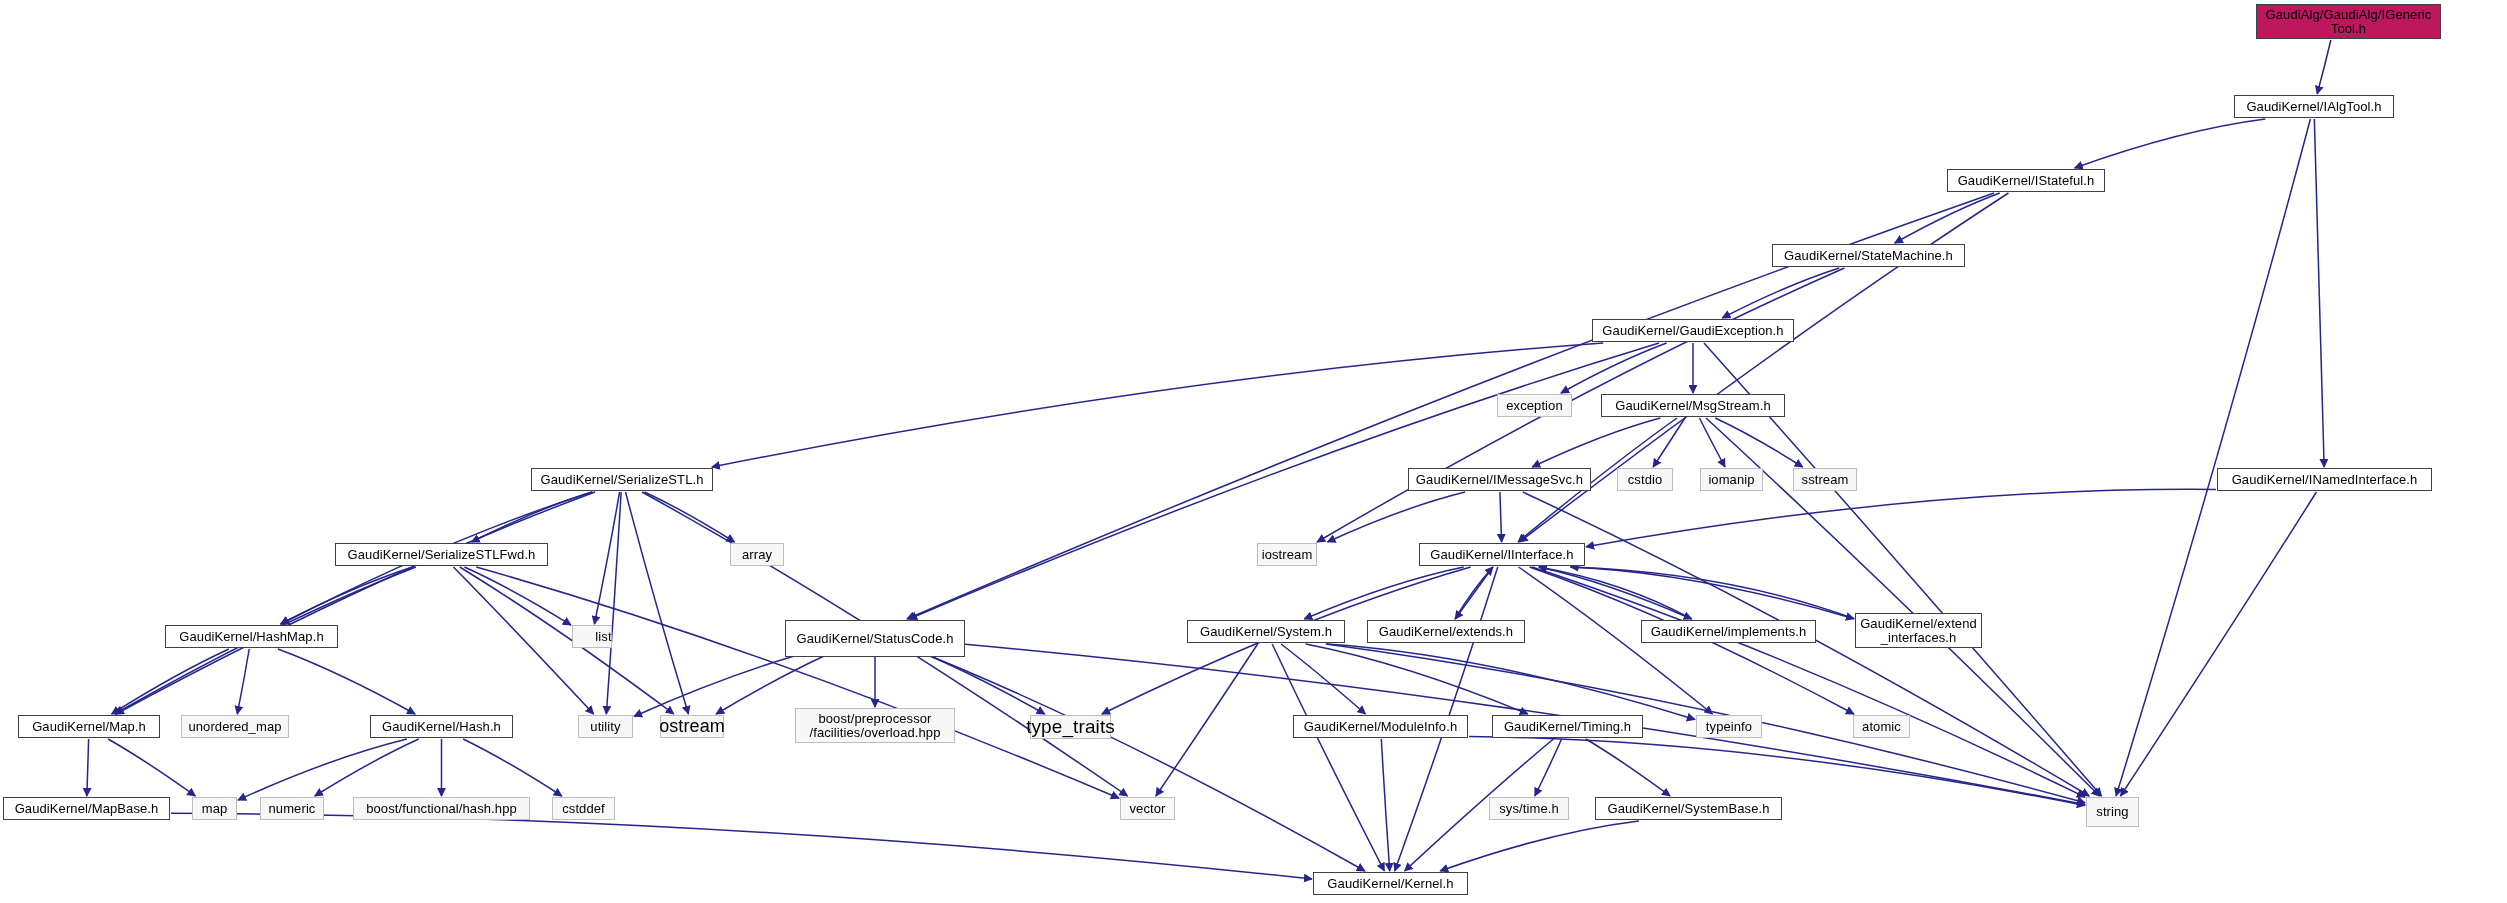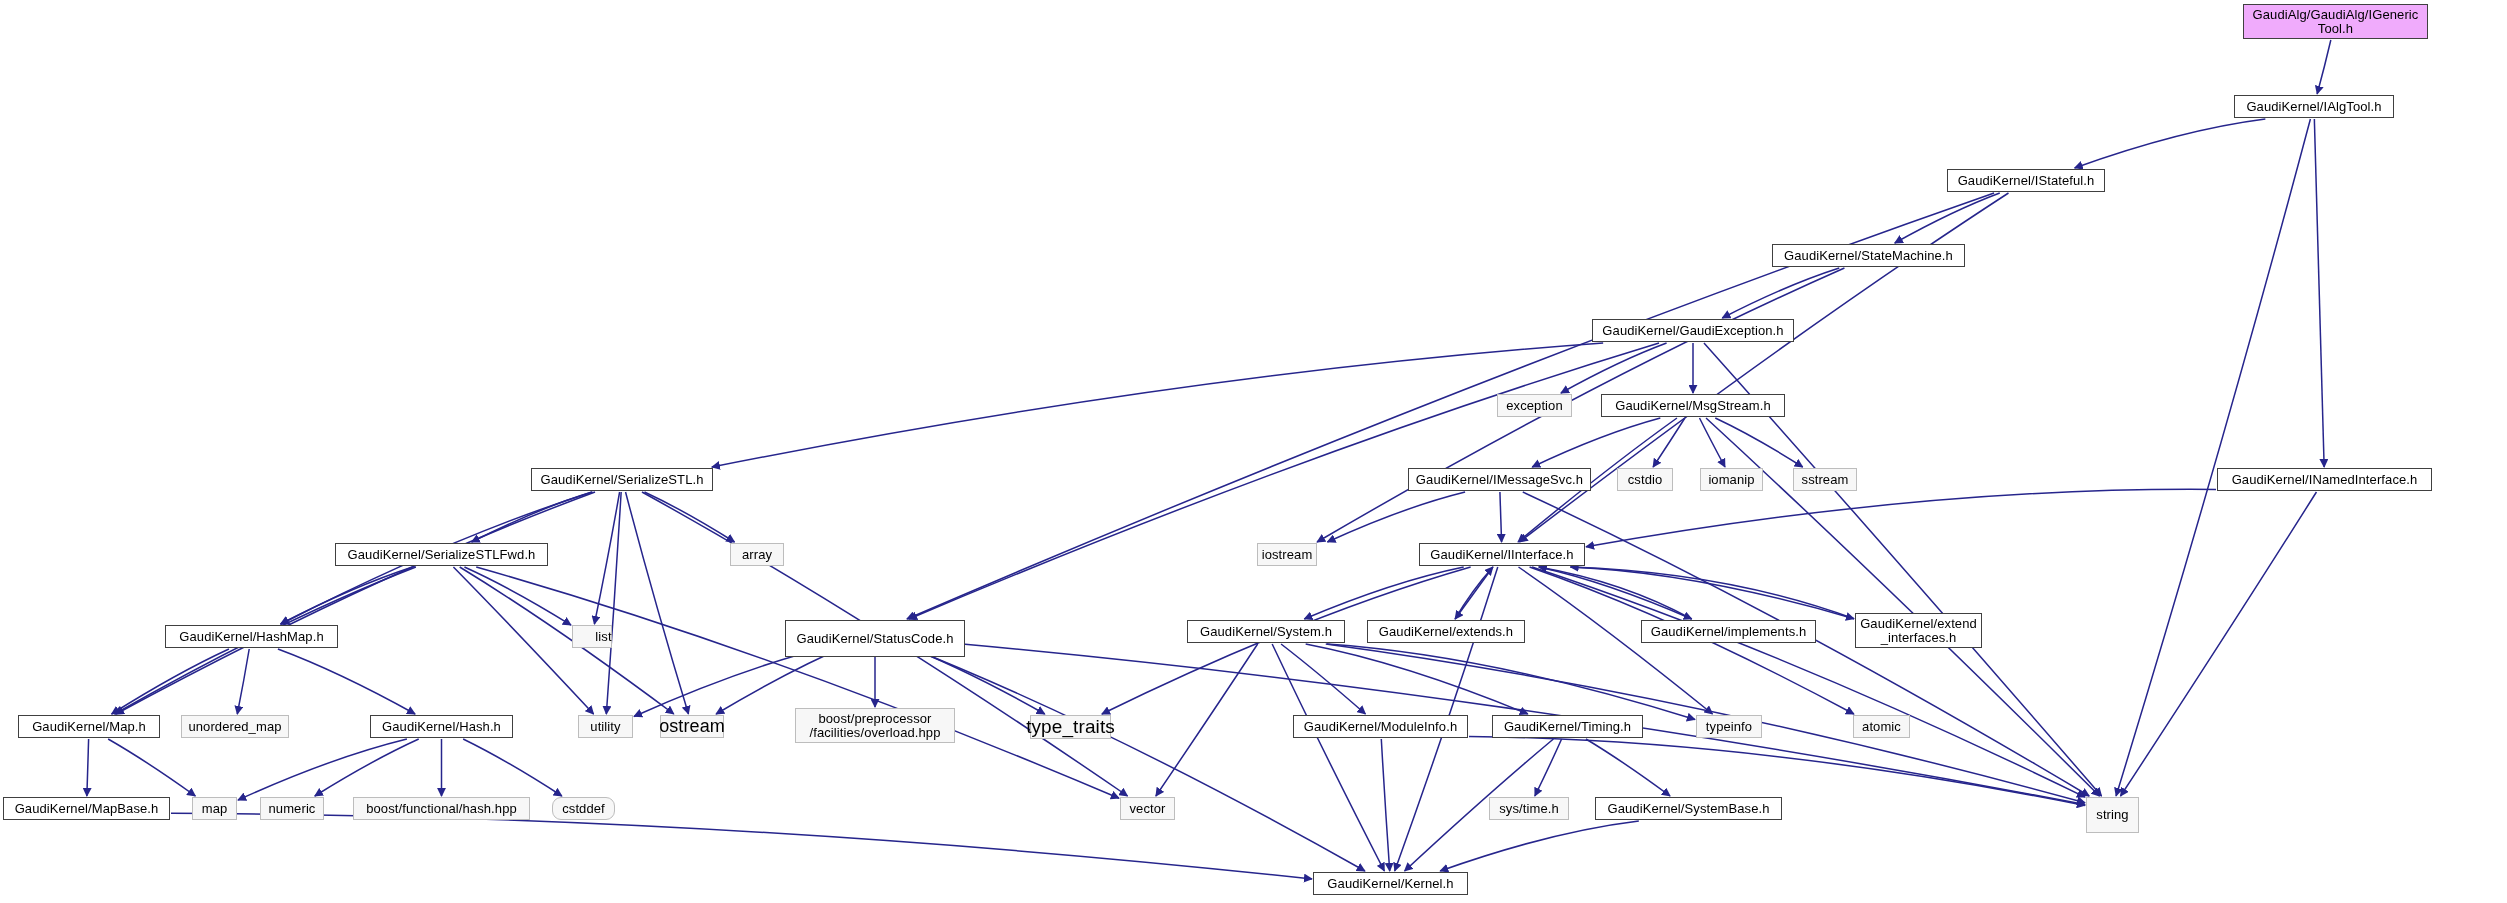--- a/index.html
+++ b/index.html
@@ -37,22 +37,23 @@
   }
   .gnode.plain {
     background: #f7f7f7;
     border: 1px solid #bdbdbd;
   }
   .gnode.header {
     background: #ffffff;
     border: 1.6px solid #404040;
   }
   .gnode.root {
-    background: #f0abfc;
+    background: #be185d;
     border: 1.6px solid #404040;
+    margin-left: 13px;
   }
 </style>
 </head>
 <body>
 
 <div id="graph-root">
   <svg id="edges" xmlns="http://www.w3.org/2000/svg">
     <defs>
       <marker id="arrow" viewBox="0 0 10 10" refX="9" refY="5" markerWidth="6" markerHeight="6" orient="auto-start-reverse">
         <path d="M 0 0 L 10 5 L 0 10 z" fill="#26258c"></path>
@@ -176,20 +177,20 @@
 /facilities/overload.hpp</div>
       <div class="gnode plain" style="left: 1030px; top: 715px; width: 81px; height: 24px; font-size: 19px;">type_traits</div>
       <div class="gnode header" style="left: 1293px; top: 715px; width: 175px; height: 23px; font-size: 13px;">GaudiKernel/ModuleInfo.h</div>
       <div class="gnode header" style="left: 1492px; top: 715px; width: 151px; height: 23px; font-size: 13px;">GaudiKernel/Timing.h</div>
       <div class="gnode plain" style="left: 1696px; top: 715px; width: 66px; height: 23px; font-size: 13px;">typeinfo</div>
       <div class="gnode plain" style="left: 1853px; top: 715px; width: 57px; height: 23px; font-size: 13px;">atomic</div>
       <div class="gnode header" style="left: 3px; top: 797px; width: 167px; height: 23px; font-size: 13px;">GaudiKernel/MapBase.h</div>
       <div class="gnode plain" style="left: 192px; top: 797px; width: 45px; height: 23px; font-size: 13px;">map</div>
       <div class="gnode plain" style="left: 260px; top: 797px; width: 64px; height: 23px; font-size: 13px;">numeric</div>
       <div class="gnode plain" style="left: 353px; top: 797px; width: 177px; height: 23px; font-size: 13px;">boost/functional/hash.hpp</div>
-      <div class="gnode plain" style="left: 552px; top: 797px; width: 63px; height: 23px; font-size: 13px; border-radius: 9px;">cstddef</div>
+      <div class="gnode plain" style="left: 552px; top: 797px; width: 63px; height: 23px; font-size: 13px;">cstddef</div>
       <div class="gnode plain" style="left: 1120px; top: 797px; width: 55px; height: 23px; font-size: 13px;">vector</div>
       <div class="gnode plain" style="left: 1489px; top: 797px; width: 80px; height: 23px; font-size: 13px;">sys/time.h</div>
       <div class="gnode header" style="left: 1595px; top: 797px; width: 187px; height: 23px; font-size: 13px;">GaudiKernel/SystemBase.h</div>
-      <div class="gnode plain" style="left: 2086px; top: 797px; width: 53px; height: 36px; font-size: 13px;">string</div>
+      <div class="gnode plain" style="left: 2086px; top: 797px; width: 53px; height: 30px; font-size: 13px;">string</div>
       <div class="gnode header" style="left: 1313px; top: 872px; width: 155px; height: 23px; font-size: 13px;">GaudiKernel/Kernel.h</div>
     </div>
 </div>
 
 </body></html>

